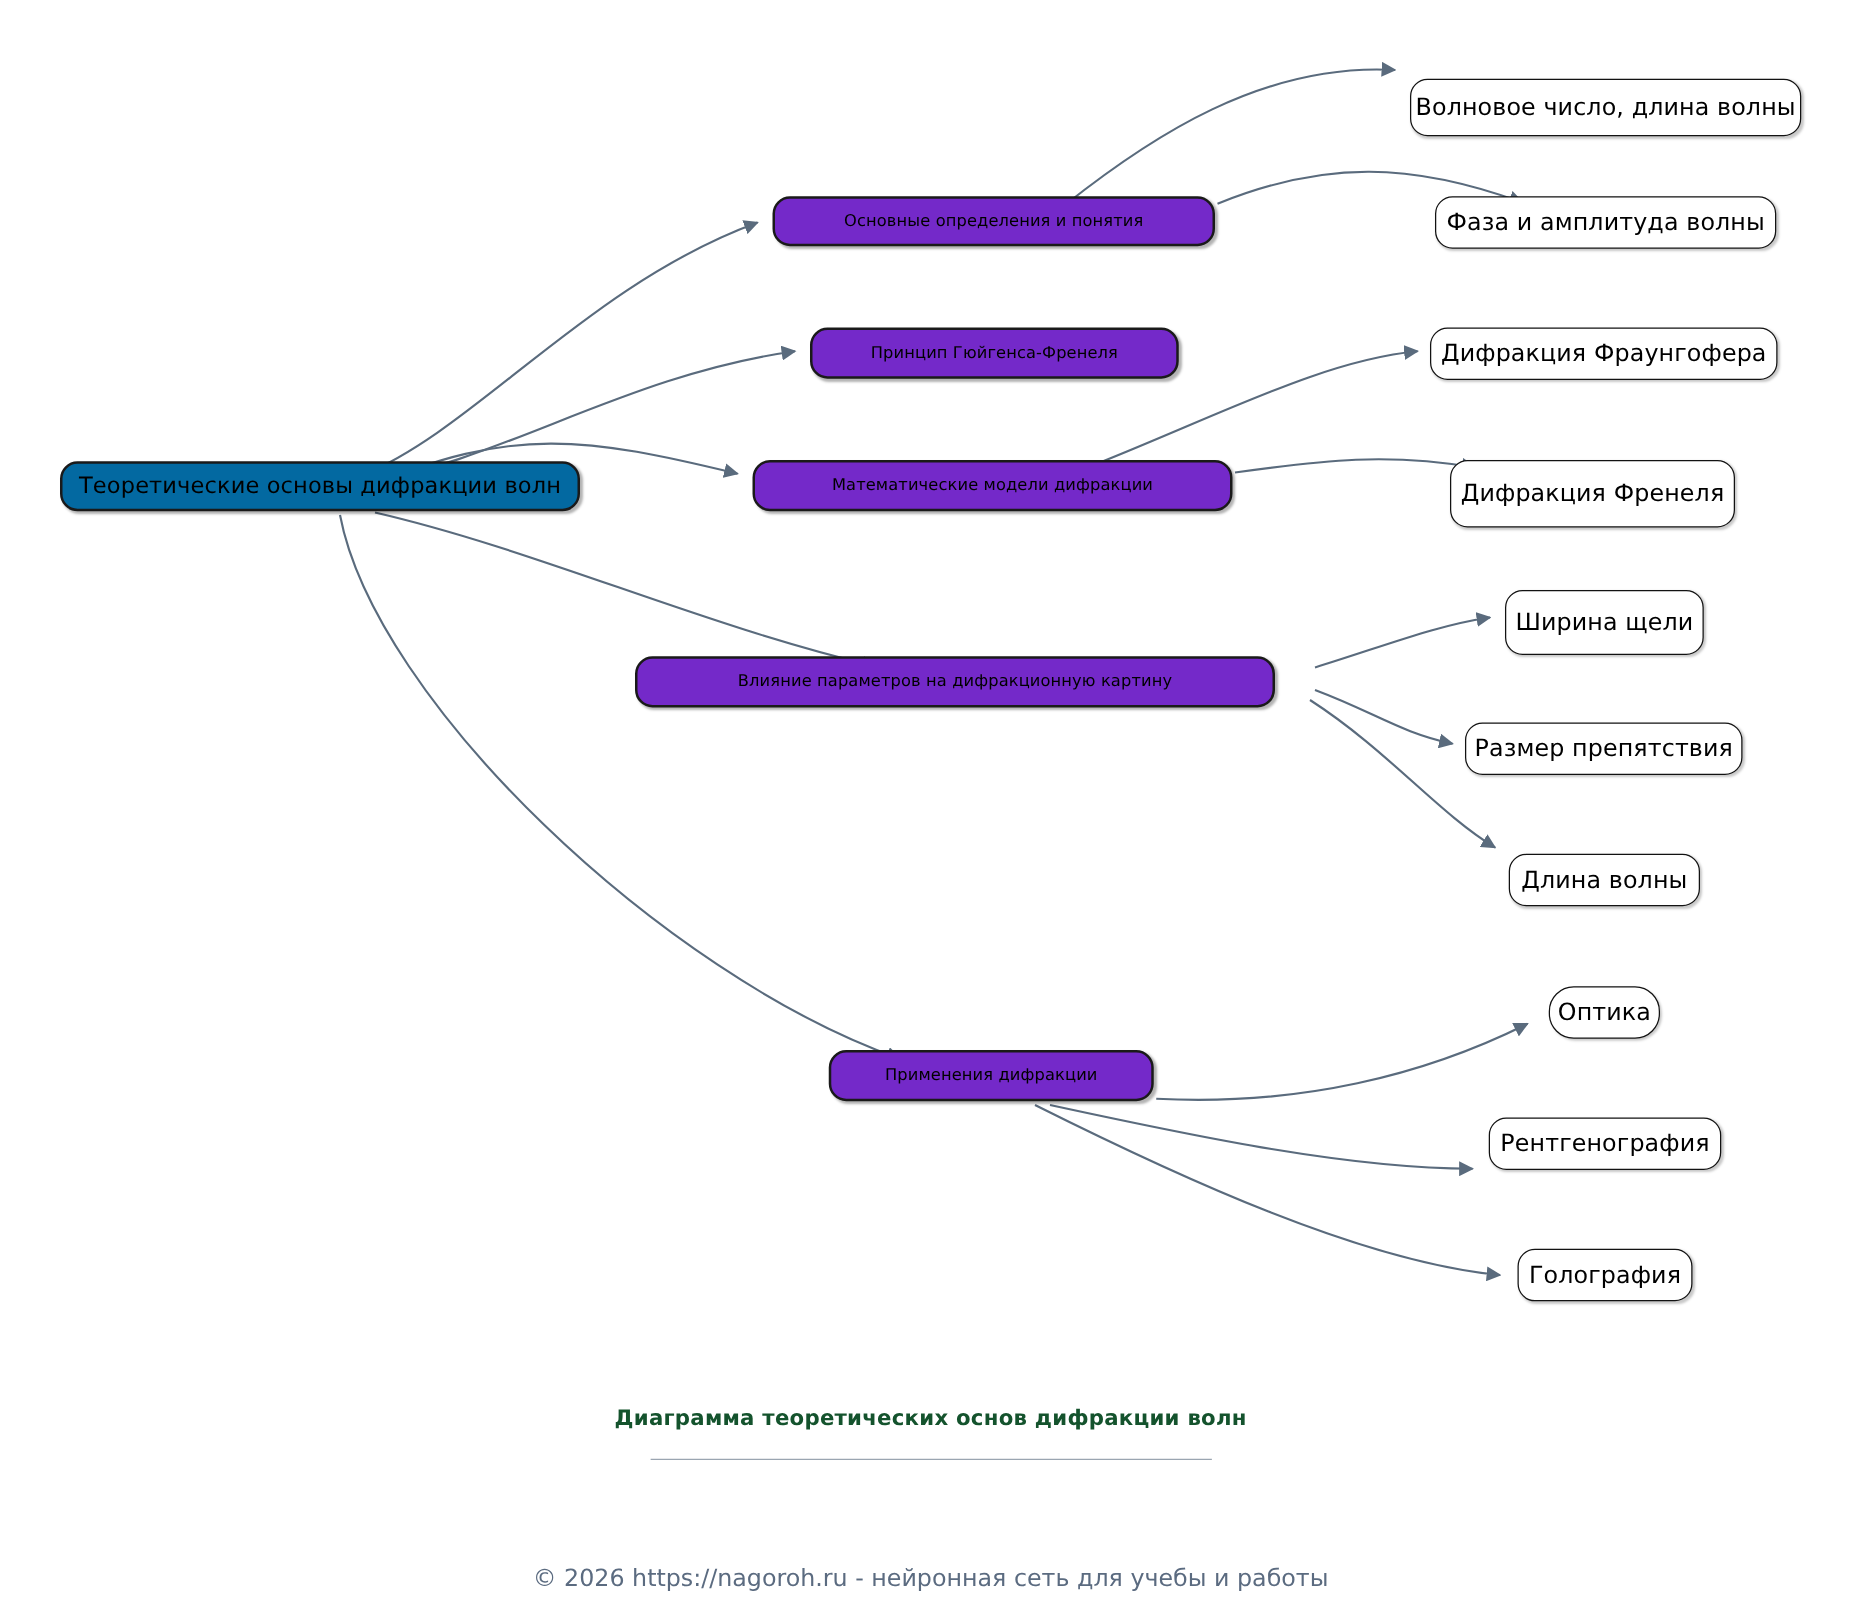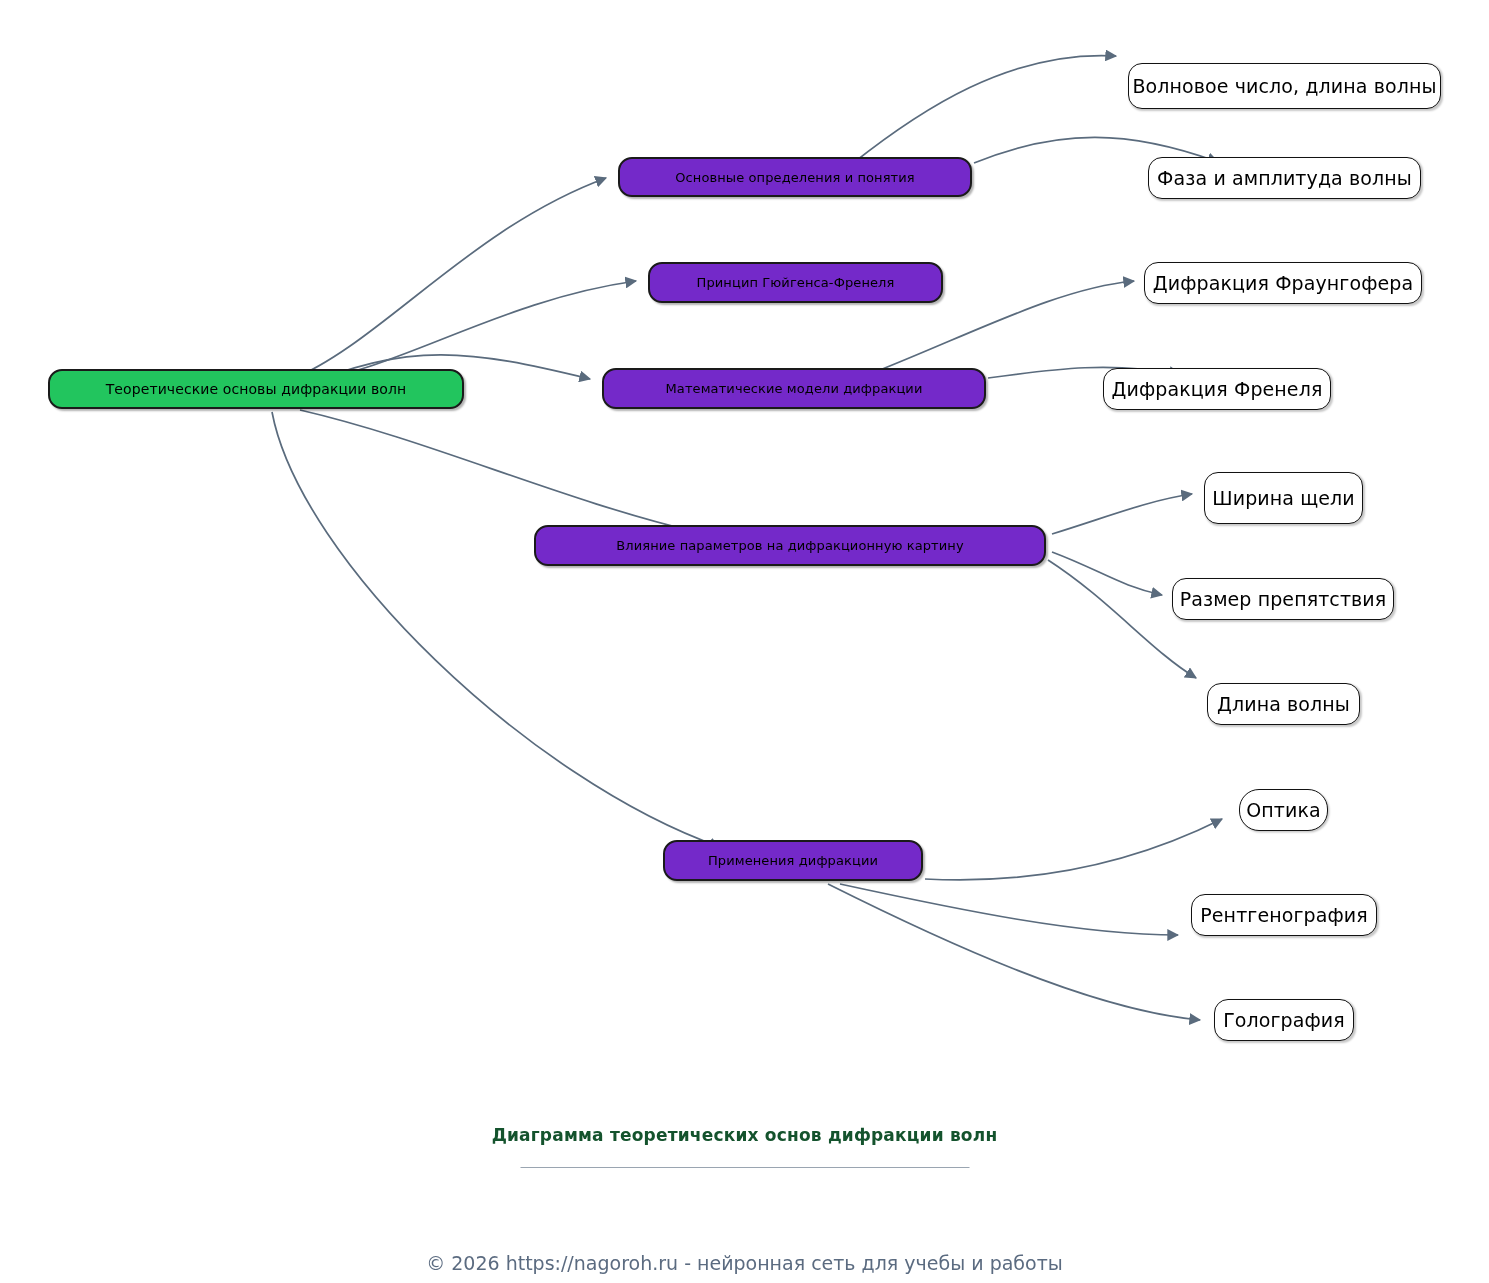--- a/index.html
+++ b/index.html
@@ -37,24 +37,24 @@
     justify-content: center;
     white-space: nowrap;
     border-radius: 14px;
     font-size: 19px;
     line-height: 1;
     letter-spacing: 0.1px;
     color: #000000;
     padding: 0 16px;
   }
   .node-root {
-    background: #22c55e;
+    background: #0369a1;
     border: 2px solid #1a1a1a;
     box-shadow: 2px 2px 2px rgba(0,0,0,0.30);
-    font-size: 14px;
+    font-size: 18px;
   }
   .node-branch {
     background: #7429c9;
     border: 2px solid #1a1a1a;
     box-shadow: 2px 2px 2px rgba(0,0,0,0.30);
     font-size: 13px;
   }
   .node-leaf {
     background: #ffffff;
     border: 1.6px solid #121212;
@@ -139,24 +139,24 @@
       </div>
       <div class="node node-branch" style="left: 648px; top: 262px; width: 295px; height: 41px;">
         <span class="node-label">Принцип Гюйгенса-Френеля</span>
       </div>
       <div class="node node-branch" style="left: 602px; top: 368px; width: 384px; height: 41px;">
         <span class="node-label">Математические модели дифракции</span>
       </div>
       <div class="node node-leaf" style="left: 1144px; top: 262px; width: 278px; height: 42px;">
         <span class="node-label">Дифракция Фраунгофера</span>
       </div>
-      <div class="node node-leaf" style="left: 1103px; top: 368px; width: 228px; height: 42px;">
+      <div class="node node-leaf" style="left: 1160px; top: 368px; width: 228px; height: 54px;">
         <span class="node-label">Дифракция Френеля</span>
       </div>
-      <div class="node node-branch" style="left: 534px; top: 525px; width: 512px; height: 41px;">
+      <div class="node node-branch" style="left: 508px; top: 525px; width: 512px; height: 41px;">
         <span class="node-label">Влияние параметров на дифракционную картину</span>
       </div>
       <div class="node node-leaf" style="left: 1204px; top: 472px; width: 159px; height: 52px;">
         <span class="node-label">Ширина щели</span>
       </div>
       <div class="node node-leaf" style="left: 1172px; top: 578px; width: 222px; height: 42px;">
         <span class="node-label">Размер препятствия</span>
       </div>
       <div class="node node-leaf" style="left: 1207px; top: 683px; width: 153px; height: 42px;">
         <span class="node-label">Длина волны</span>

